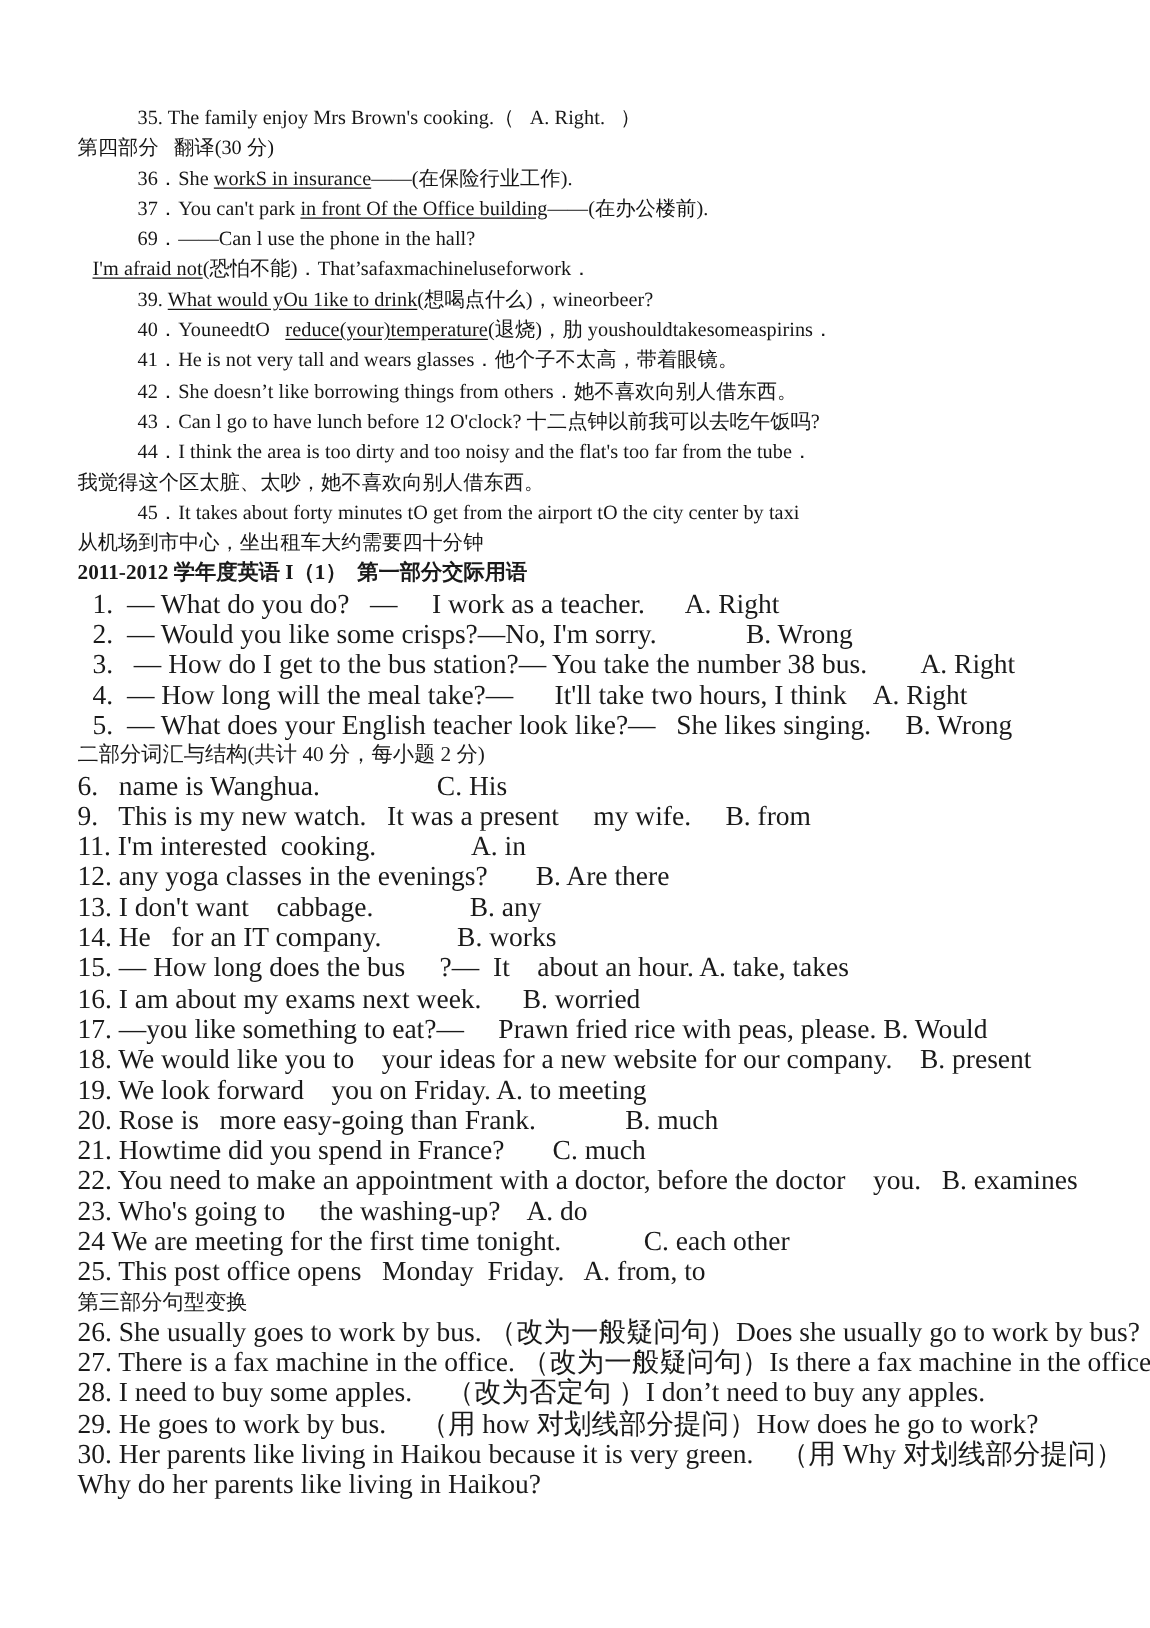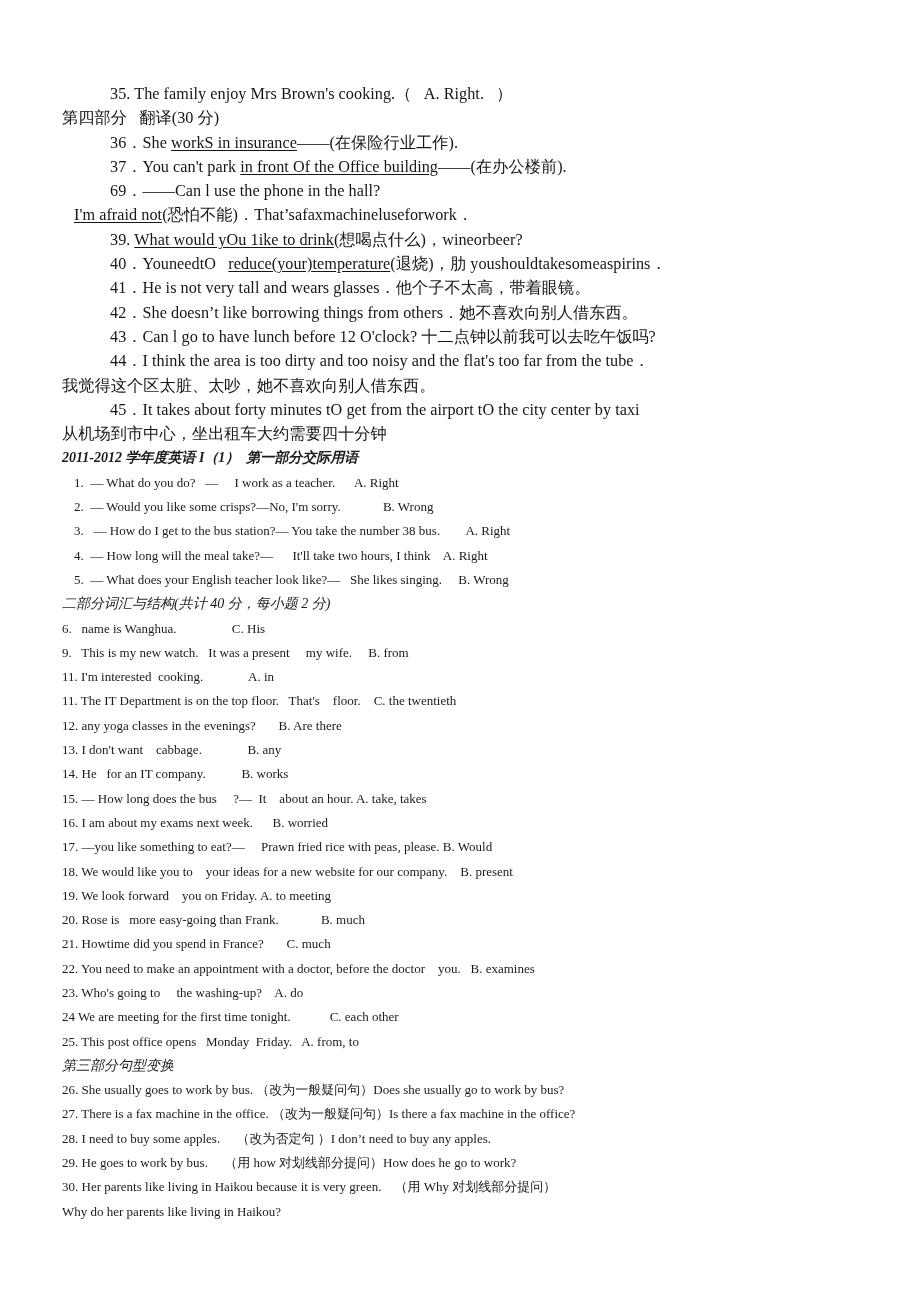--- a/index.html
+++ b/index.html
@@ -35,27 +35,26 @@
     white-space: pre;
     letter-spacing: 0.05px;
     color: #161616;
   }
   .indent1 { padding-left: 48px; }
   .indent-sm { padding-left: 12px; }
   .bold { font-weight: bold; }
   .u { text-decoration: underline; text-underline-offset: 2px; }
   .u-lead { text-decoration: underline; text-underline-offset: 2px; }
   .sec-head {
-    font-size: 14px;
+    font-size: 17px;
     line-height: 24.3px;
     white-space: pre;
-    font-style: italic;
   }
   .qline {
-    font-size: 13px;
+    font-size: 22px;
     line-height: 24.3px;
     white-space: pre;
   }
 </style>
 </head>
 <body>
 
 <div class="page">
   <div class="doc">
 
@@ -87,21 +86,20 @@
     <div class="qline indent-sm">1.  — What do you do?   —     I work as a teacher.      A. Right</div>
     <div class="qline indent-sm">2.  — Would you like some crisps?—No, I'm sorry.             B. Wrong</div>
     <div class="qline indent-sm">3.   — How do I get to the bus station?— You take the number 38 bus.        A. Right</div>
     <div class="qline indent-sm">4.  — How long will the meal take?—      It'll take two hours, I think    A. Right</div>
     <div class="qline indent-sm">5.  — What does your English teacher look like?—   She likes singing.     B. Wrong</div>
 
     <div class="sec-head">二部分词汇与结构(共计 40 分，每小题 2 分)</div>
     <div class="qline">6.   name is Wanghua.                 C. His</div>
     <div class="qline">9.   This is my new watch.   It was a present     my wife.     B. from</div>
     <div class="qline">11. I'm interested  cooking.              A. in</div>
-    <div class="qline">11. The IT Department is on the top floor.   That's    floor.    C. the twentieth</div>
     <div class="qline">12. any yoga classes in the evenings?       B. Are there</div>
     <div class="qline">13. I don't want    cabbage.              B. any</div>
     <div class="qline">14. He   for an IT company.           B. works</div>
     <div class="qline">15. — How long does the bus     ?—  It    about an hour. A. take, takes</div>
     <div class="qline">16. I am about my exams next week.      B. worried</div>
     <div class="qline">17. —you like something to eat?—     Prawn fried rice with peas, please. B. Would</div>
     <div class="qline">18. We would like you to    your ideas for a new website for our company.    B. present</div>
     <div class="qline">19. We look forward    you on Friday. A. to meeting</div>
     <div class="qline">20. Rose is   more easy-going than Frank.             B. much</div>
     <div class="qline">21. Howtime did you spend in France?       C. much</div>

